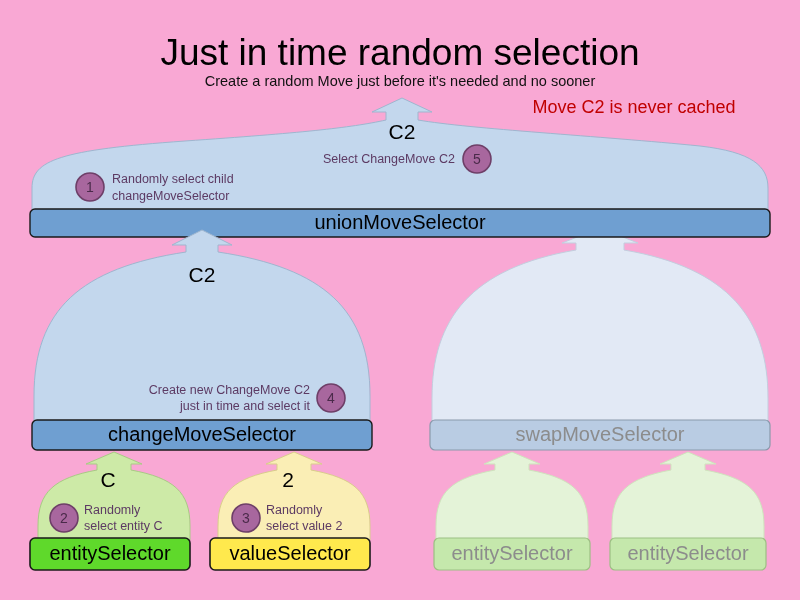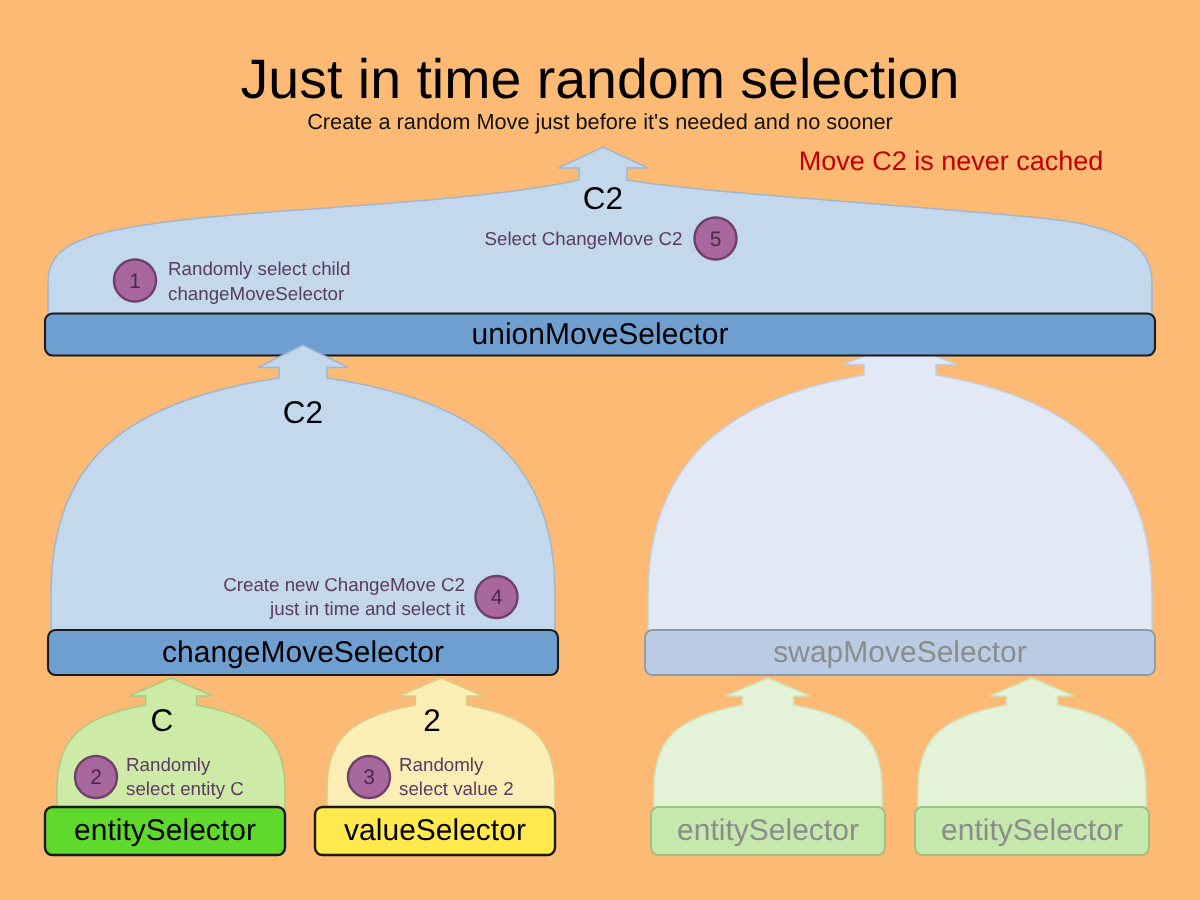--- a/index.html
+++ b/index.html
@@ -4,21 +4,21 @@
 <style>
   html, body {
     margin: 0;
     padding: 0;
     background: #ffffff;
   }
   #canvas {
     position: relative;
     width: 800px;
     height: 600px;
-    background: #fdba74;
+    background: #f9a8d4;
     overflow: hidden;
     font-family: "Liberation Sans", sans-serif;
   }
   svg#diagram {
     position: absolute;
     left: 0;
     top: 0;
     width: 800px;
     height: 600px;
   }

